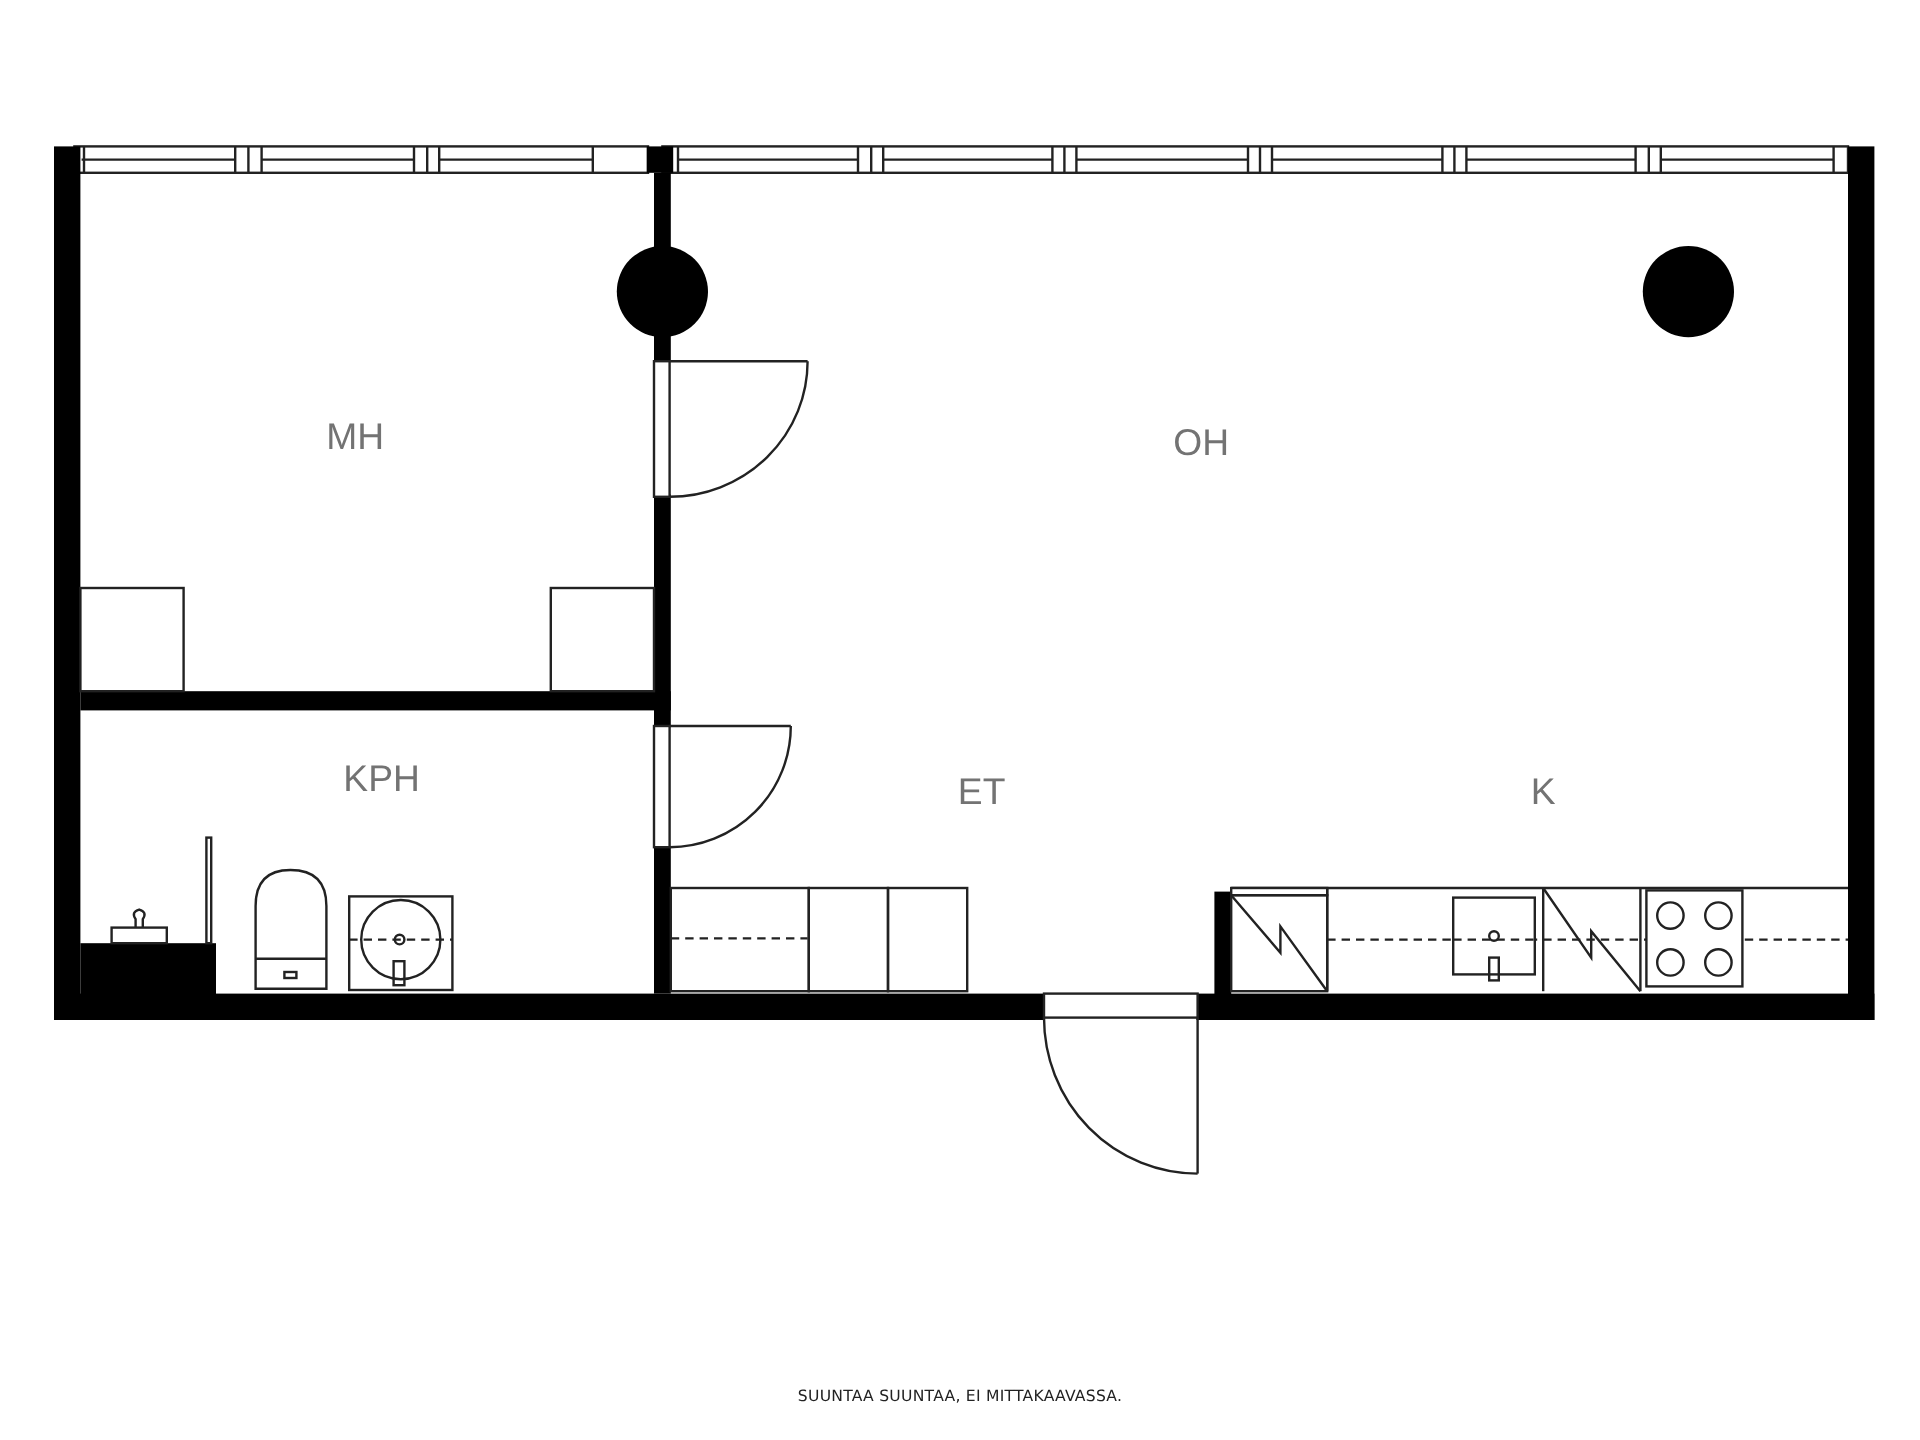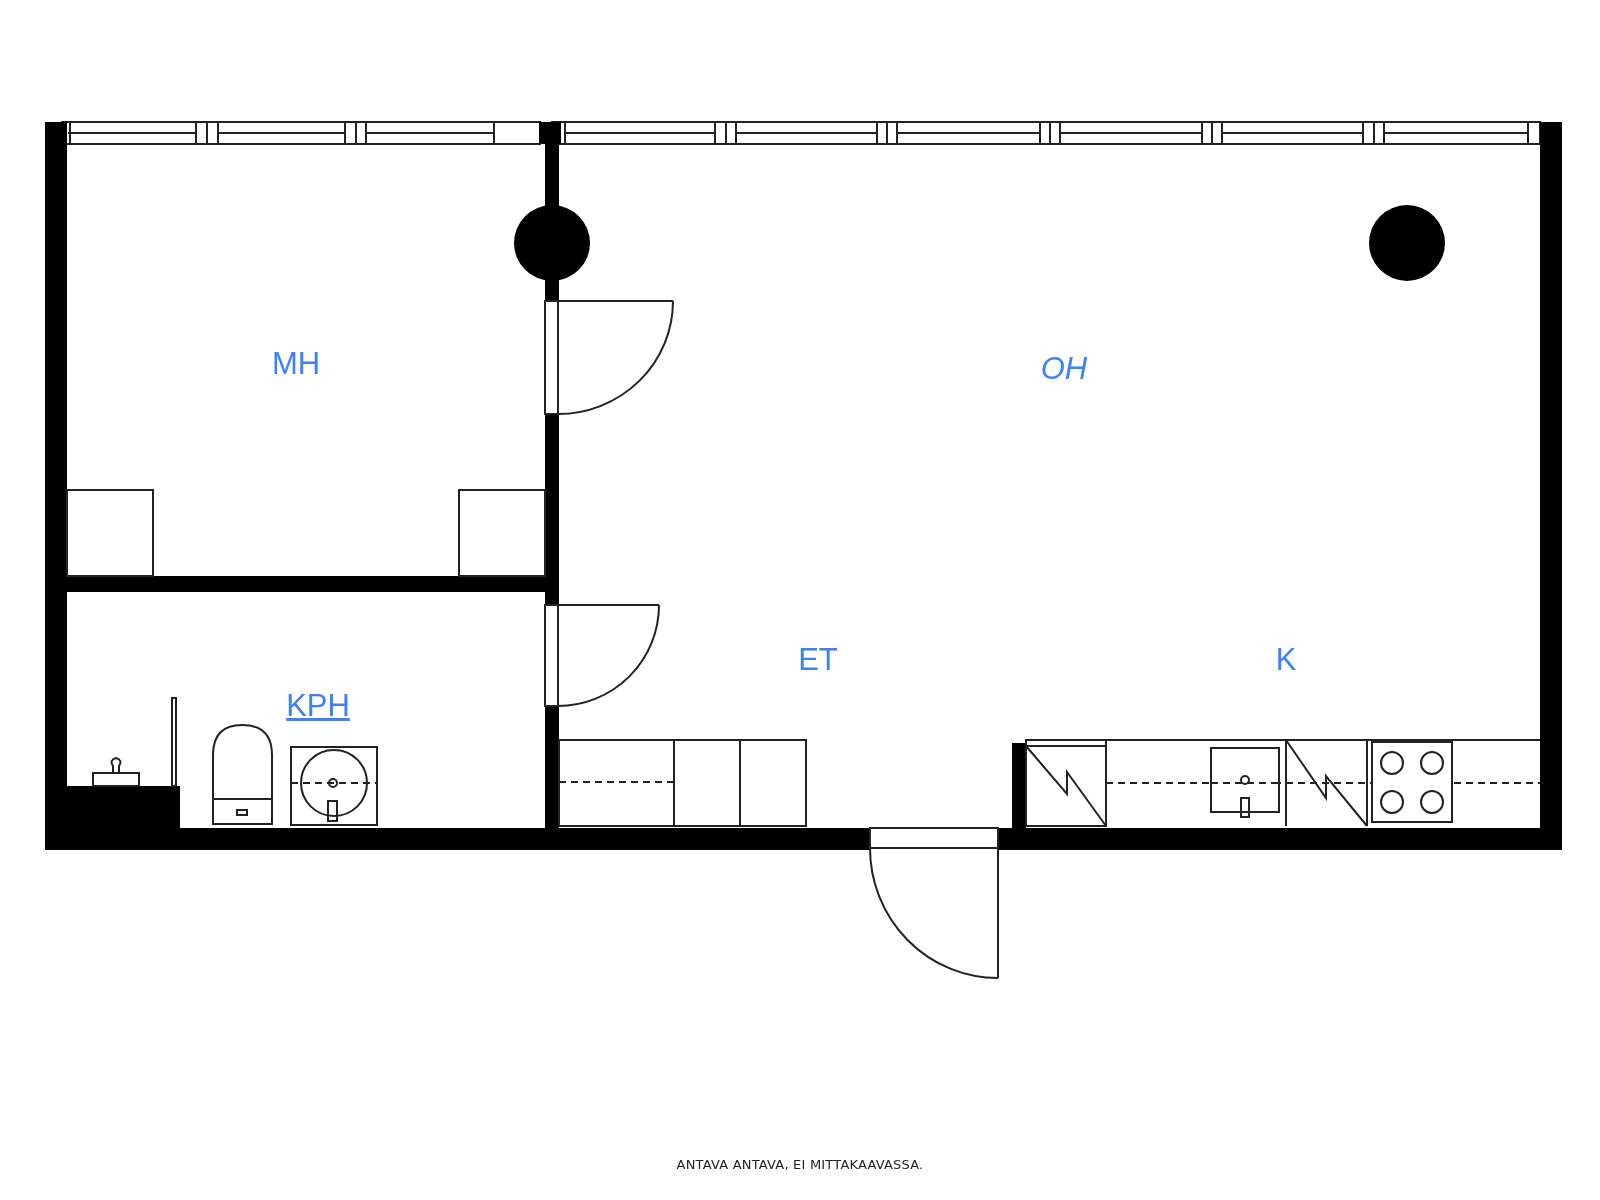--- a/index.html
+++ b/index.html
@@ -1,18 +1,18 @@
 <!DOCTYPE html>
 <html><head>
 <meta charset="utf-8">
 <style>
   html, body { margin: 0; padding: 0; background: #ffffff; }
   body { width: 1600px; height: 1200px; position: relative; overflow: hidden; font-family: "DejaVu Sans", sans-serif; }
   svg#plan { position: absolute; left: 0; top: 0; }
-  .room-label { position: absolute; font-family: "Liberation Sans", sans-serif; font-size: 31px; color: #3b82f6; transform: translate(-50%, -50%); white-space: nowrap; }
+  .room-label { position: absolute; font-family: "Liberation Sans", sans-serif; font-size: 31px; color: #737373; transform: translate(-50%, -50%); white-space: nowrap; }
   .footnote { position: absolute; left: 800px; top: 1164px; transform: translate(-50%, -50%); font-family: "DejaVu Sans", sans-serif; font-size: 13px; color: #222; letter-spacing: 0.2px; white-space: nowrap; }
 </style>
 </head>
 <body>
 
 <svg id="plan" width="1600" height="1200" viewBox="0 0 1600 1200" xmlns="http://www.w3.org/2000/svg">
   <g fill="none" stroke="#222" stroke-width="2">
 
     <g>
       <rect x="62" y="122" width="478" height="22" fill="#fff"></rect>
@@ -136,18 +136,18 @@
       <rect x="1372" y="742" width="80" height="80" fill="#fff"></rect>
       <circle cx="1392" cy="763" r="11"></circle>
         <circle cx="1432" cy="763" r="11"></circle>
       <circle cx="1392" cy="802" r="11"></circle>
         <circle cx="1432" cy="802" r="11"></circle>
     </g>
   </g>
 </svg>
 
 <div class="room-label" style="left:296px;top:364px;">MH</div>
-<div class="room-label" style="left:1064px;top:369px;font-style:italic;">OH</div>
-<div class="room-label" style="left:318px;top:706px;text-decoration:underline;">KPH</div>
+<div class="room-label" style="left:1001px;top:369px;">OH</div>
+<div class="room-label" style="left:318px;top:649px;">KPH</div>
 <div class="room-label" style="left:818px;top:660px;">ET</div>
 <div class="room-label" style="left:1286px;top:660px;">K</div>
 
-<div class="footnote">ANTAVA ANTAVA, EI MITTAKAAVASSA.</div>
+<div class="footnote">SUUNTAA SUUNTAA, EI MITTAKAAVASSA.</div>
 
 </body></html>

